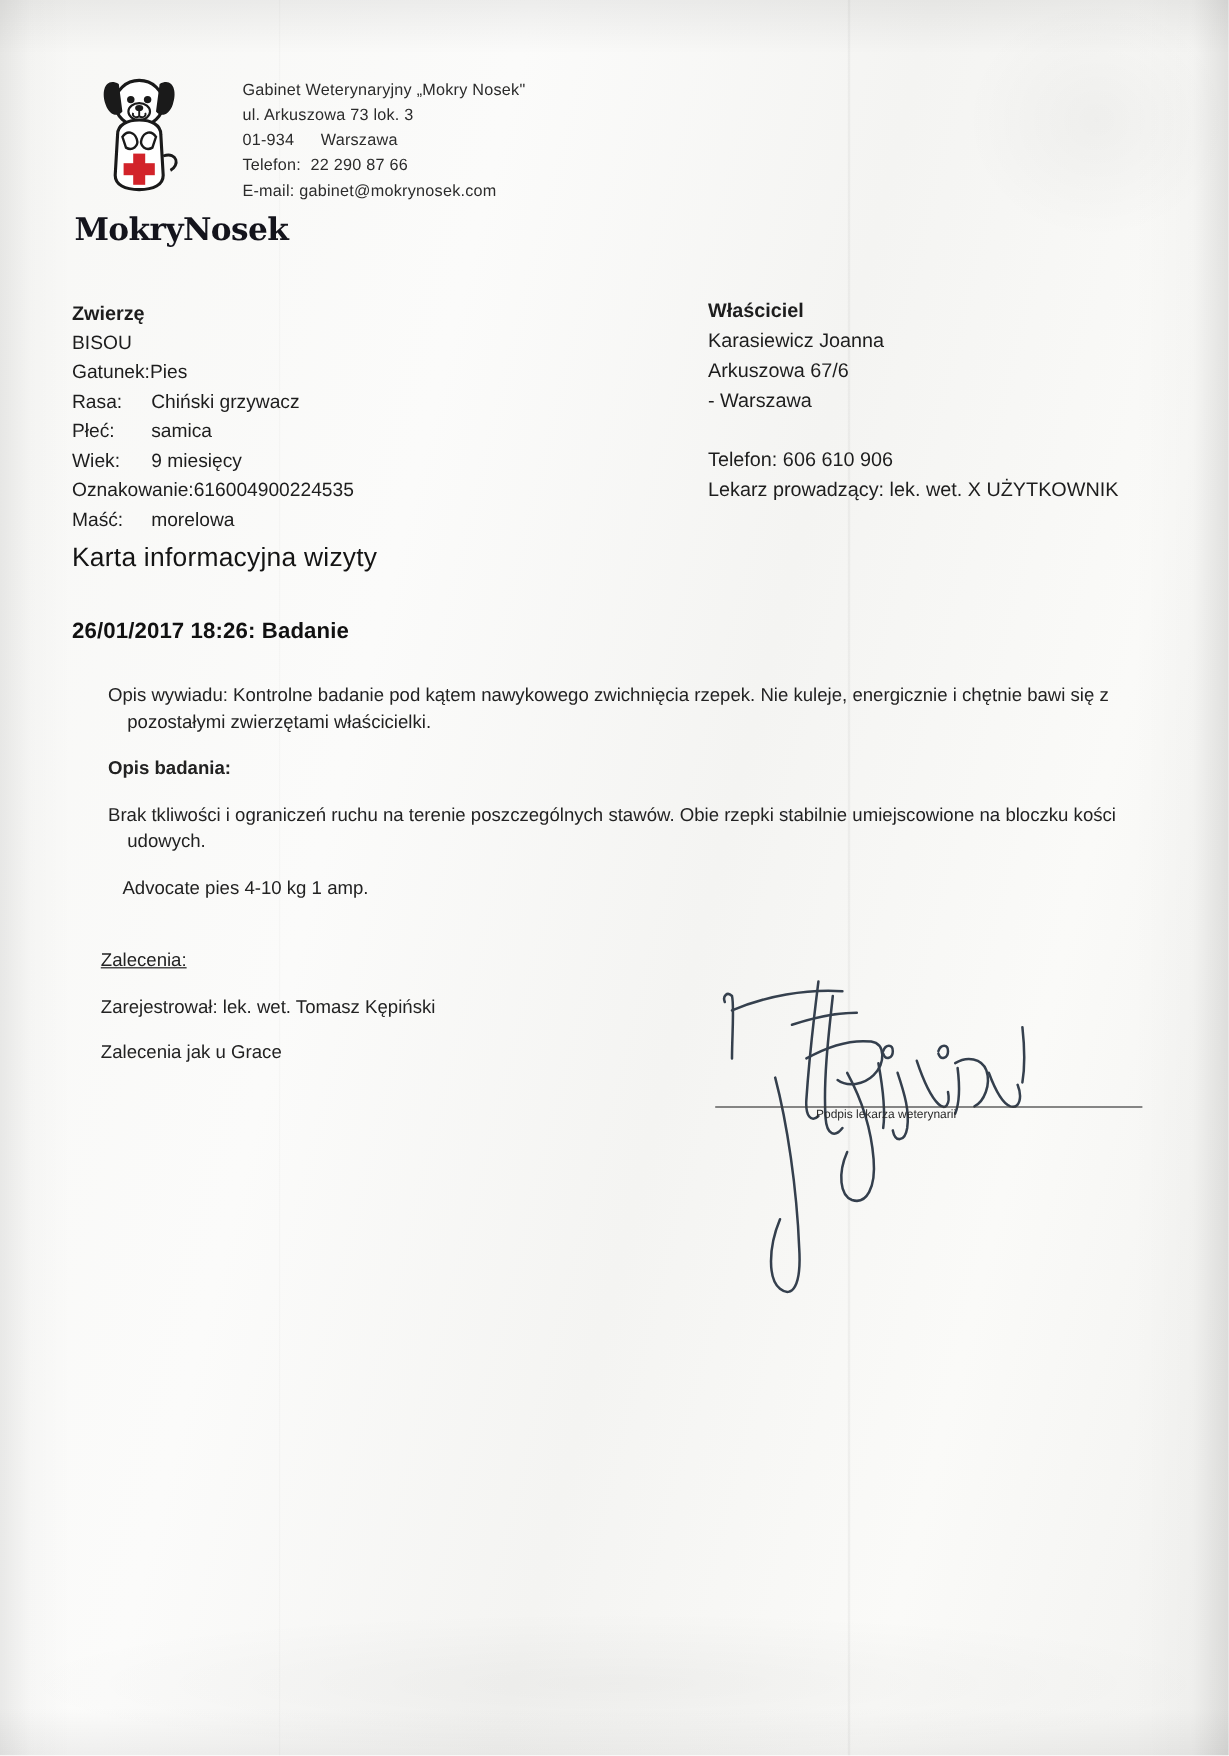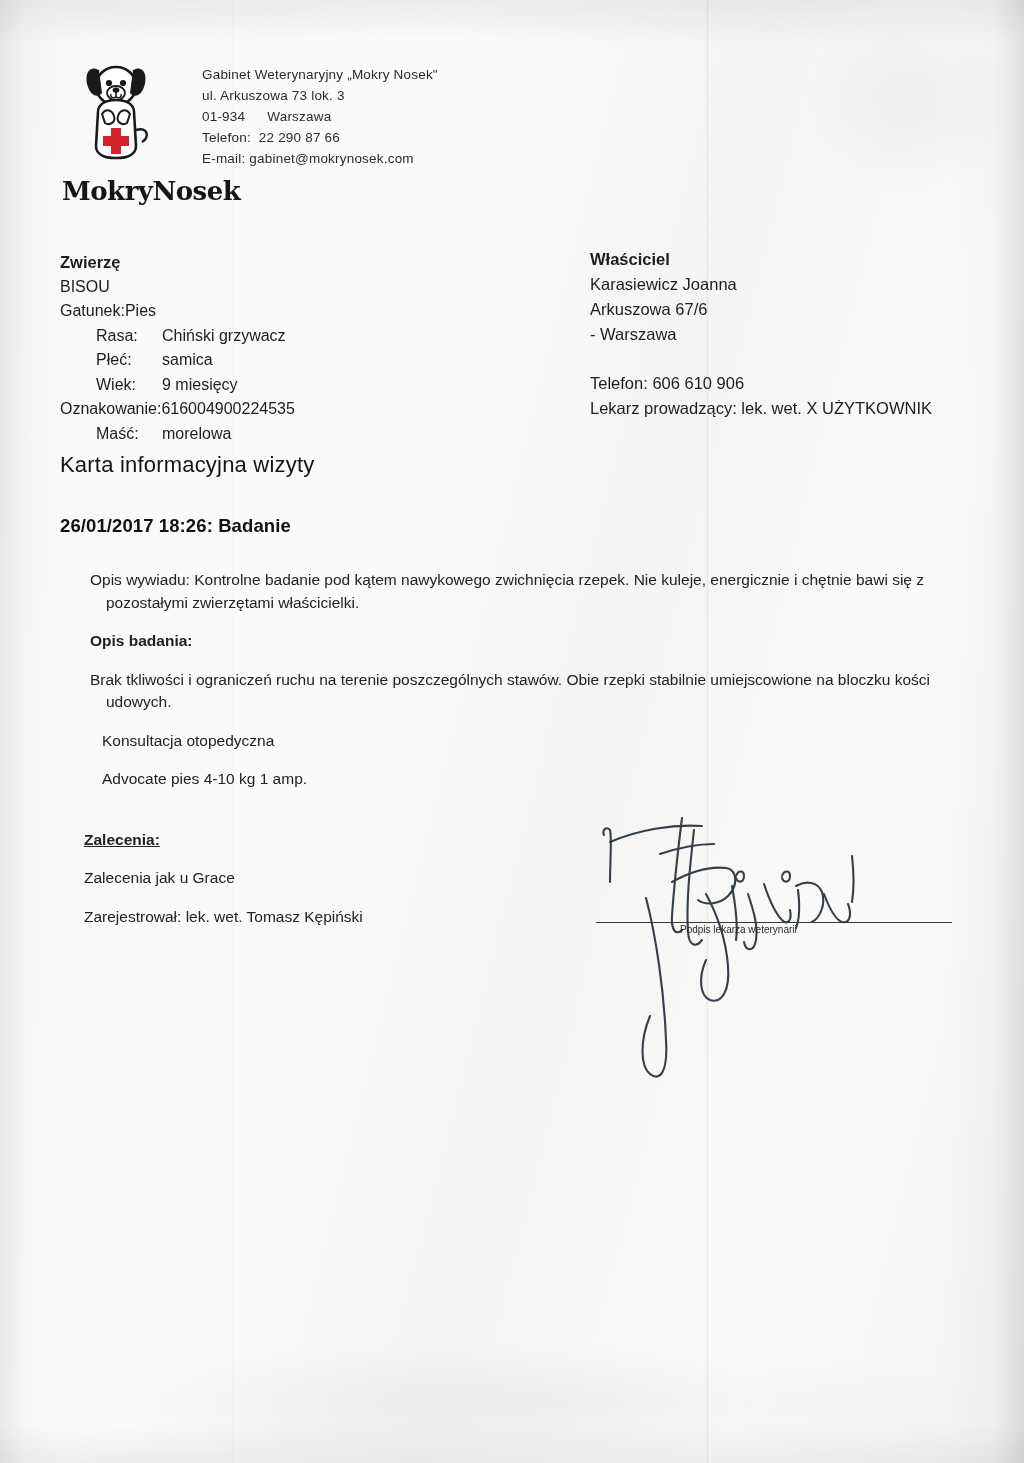--- a/index.html
+++ b/index.html
@@ -93,21 +93,21 @@
     font-size: 16.5px;
     line-height: 25px;
     color: #1d1d1d;
     margin-left: 16px;
   }
   .hdr {
     font-weight: 700;
     font-size: 16.5px;
   }
   .strong { font-weight: 400; }
-  .lbl-w { display: inline-block; width: 66px; margin-left: 36px; }
+  .lbl-w { display: inline-block; width: 66px; }
 
   .spacer-row { height: 24px; }
 
   
   .doc-title {
     position: absolute;
     left: 60px;
     top: 452px;
     font-size: 22px;
     letter-spacing: .2px;
@@ -139,21 +139,21 @@
   .p-hang {
     padding-left: 30px;
     text-indent: -16px;
   }
   .sec-head {
     font-weight: 700;
     padding-left: 14px;
   }
   .sub-line { padding-left: 26px; }
   .rec-head {
-    font-weight: 700;
+    font-weight: 400;
     text-decoration: underline;
     padding-left: 8px;
     padding-top: 22px;
   }
   .rec-line { padding-left: 8px; }
 
   
   .sig-area {
     position: absolute;
     left: 596px;
@@ -274,25 +274,24 @@
     </div>
   </div>
 
   <div class="doc-title">Karta informacyjna wizyty</div>
   <div class="visit-date">26/01/2017 18:26: Badanie</div>
 
   <div class="body-text">
     <p class="p-hang">Opis wywiadu: Kontrolne badanie pod kątem nawykowego zwichnięcia rzepek. Nie kuleje, energicznie i chętnie bawi się z pozostałymi zwierzętami właścicielki.</p>
     <p class="sec-head">Opis badania:</p>
     <p class="p-hang">Brak tkliwości i ograniczeń ruchu na terenie poszczególnych stawów. Obie rzepki stabilnie umiejscowione na bloczku kości udowych.</p>
-    <p class="sub-line">Konsultacja otopedyczna</p>
     <p class="sub-line">Advocate pies 4-10 kg 1 amp.</p>
     <p class="rec-head">Zalecenia:</p>
+    <p class="rec-line">Zarejestrował: lek. wet. Tomasz Kępiński</p>
     <p class="rec-line">Zalecenia jak u Grace</p>
-    <p class="rec-line">Zarejestrował: lek. wet. Tomasz Kępiński</p>
   </div>
 
   <div class="sig-area">
     <svg class="sig-ink" width="380" height="300" viewBox="0 0 380 300">
       <g fill="none" stroke="#24303f" stroke-width="2.1" stroke-linecap="round" stroke-linejoin="round" opacity="0.92">
         <path d="M18 45 C16 40 20 36 24 40 C26 48 24 74 24 92"></path>
         <path d="M24 52 C52 40 86 34 116 36"></path>
         <path d="M96 28 C92 60 88 96 86 126 C85 140 90 146 96 140"></path>
         <path d="M74 64 C92 58 112 54 128 54"></path>
         <path d="M108 40 C104 76 100 112 102 142 C103 156 110 158 116 150"></path>

